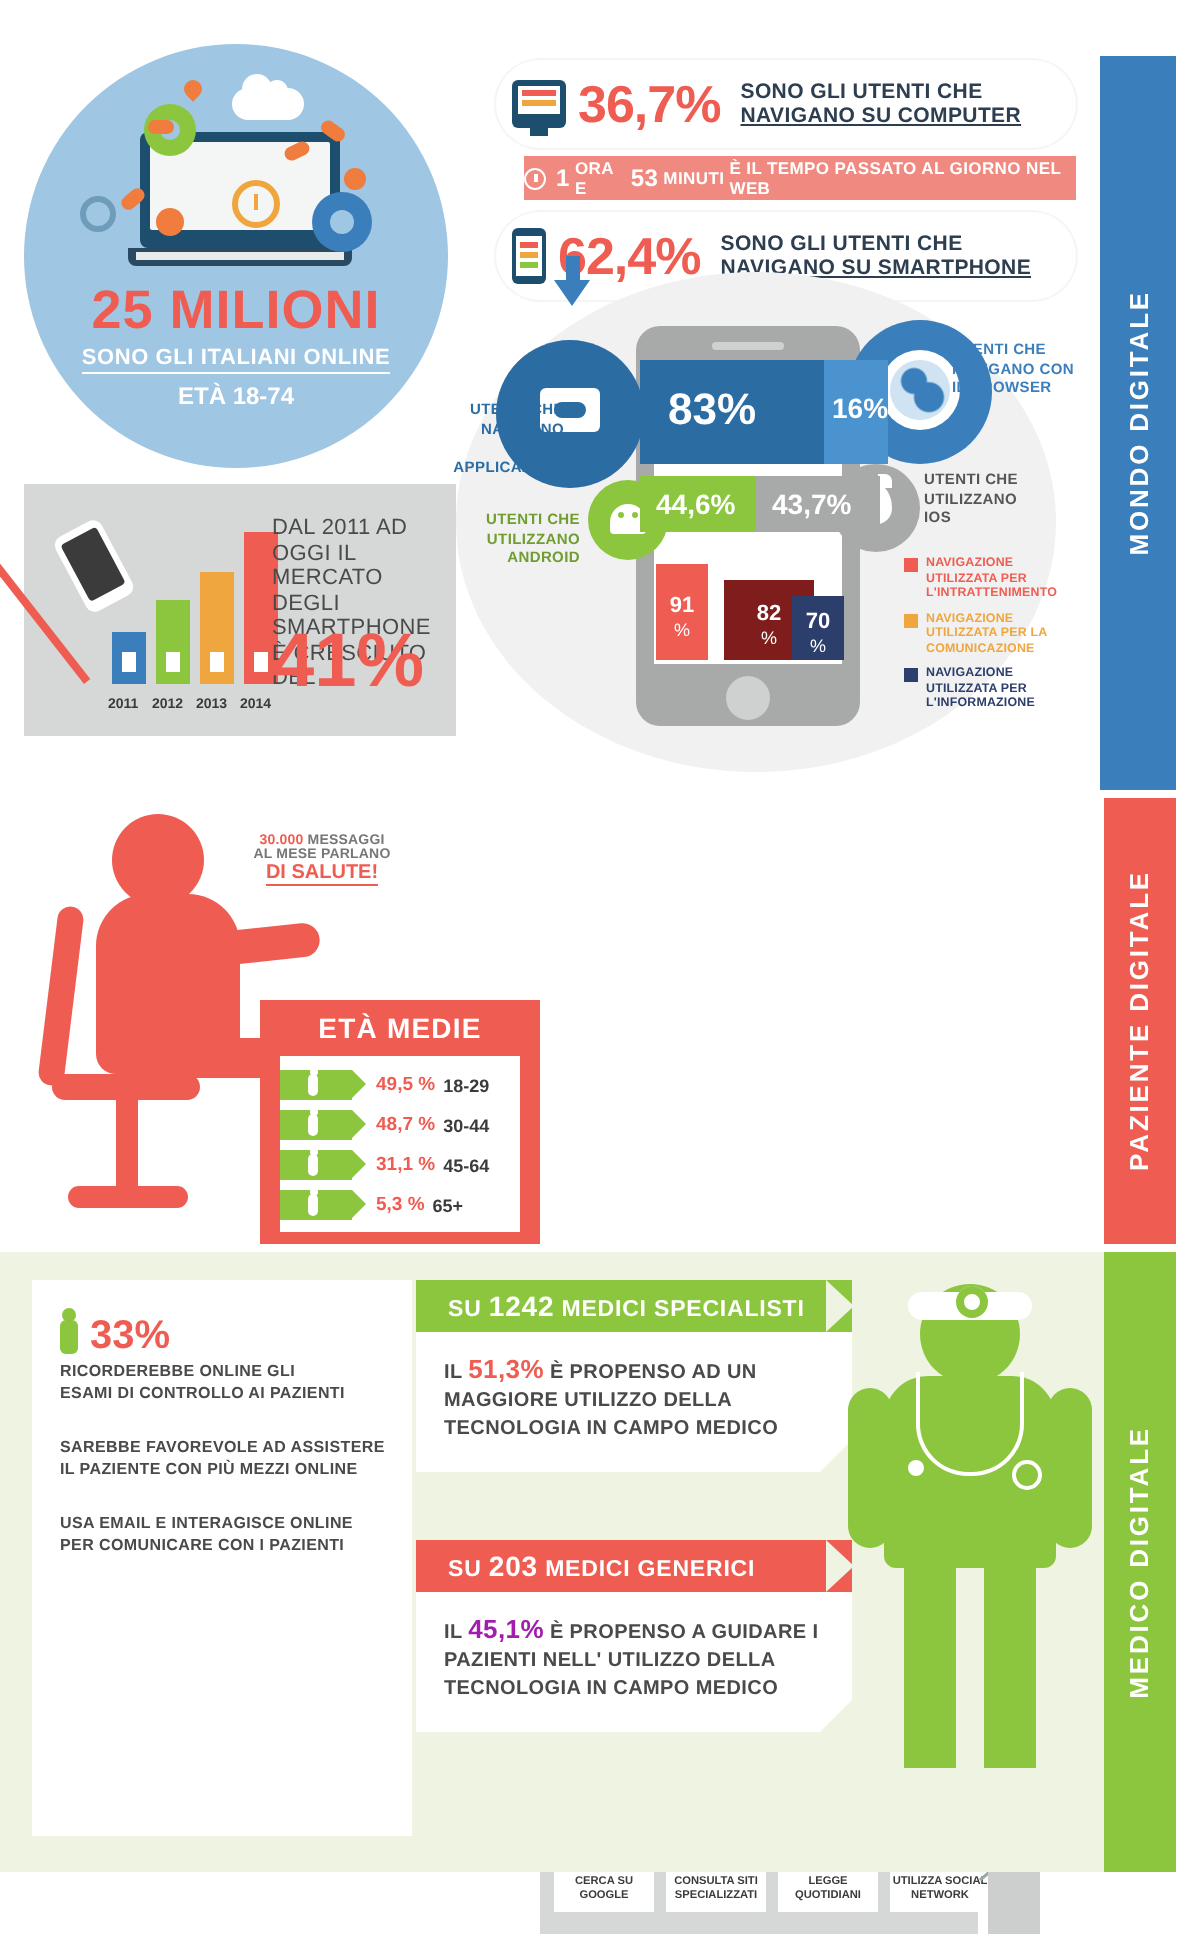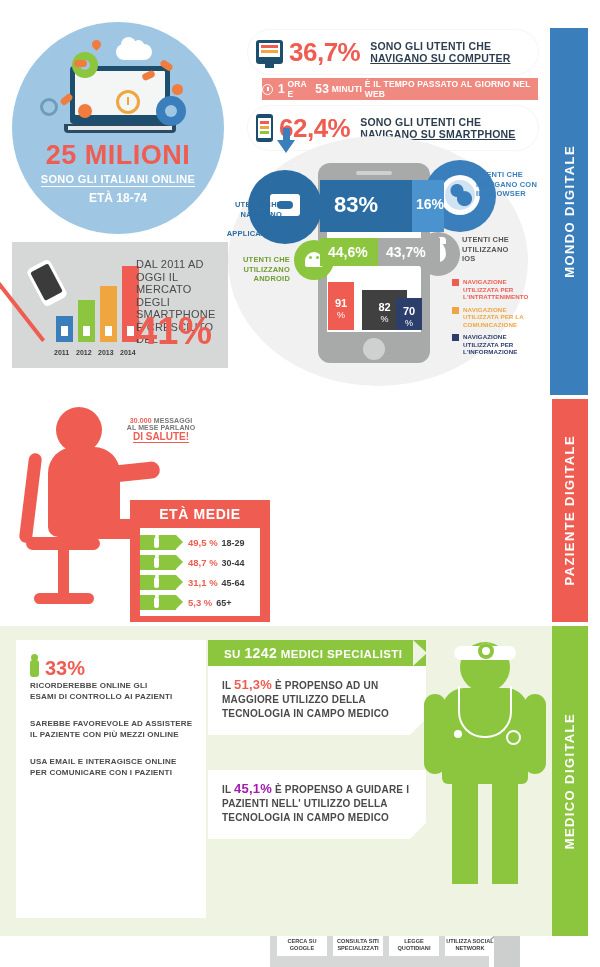--- a/index.html
+++ b/index.html
@@ -135,21 +135,21 @@
 
   .lbl { position:absolute; font-size:7.5px; font-weight:bold; line-height:9.5px; letter-spacing:.2px;
      font-family:"Liberation Sans Narrow","Liberation Sans",sans-serif; }
   #lbl-app   { left:222px; top:200px; width:60px; text-align:right; color:#2b6ca3; }
   #lbl-brow  { left:476px; top:170px; width:62px; color:#3a7ebc; }
   #lbl-ios   { left:462px; top:235px; width:60px; color:#555; }
   #lbl-droid { left:228px; top:255px; width:62px; text-align:right; color:#6f9d2f; }
 
   .minibar { position:absolute; width:26px; }
   .mb1 { left:328px; top:282px; height:48px; background:#ef5d52; }
-  .mb2 { left:362px; top:290px; height:40px; background:#404040;padding-left:45px; }
+  .mb2 { left:362px; top:290px; height:40px; background:#7f1d1d;padding-left:45px; }
   .mb3 { left:396px; top:298px; height:32px; background:#2c3e6b; }
   .minibar span { position:absolute; left:0; right:0; text-align:center; color:#fff; font-weight:bold;
      font-size:11px; line-height:11px; font-family:"Liberation Sans Narrow","Liberation Sans",sans-serif; }
   .mb1 span{top:16px;} .mb2 span{top:12px;} .mb3 span{top:8px;}
   .minibar i { position:absolute; left:0; right:0; top:28px; text-align:center; color:#fff; font-size:9px; font-style:normal;}
   .mb2 i{top:24px;} .mb3 i{top:20px;}
 
   .legend { position:absolute; left:452px; top:278px; width:92px; }
   .legend-row { display:flex; align-items:flex-start; margin-bottom:5px; }
   .legend-row .sw { width:7px; height:7px; margin:1px 4px 0 0; flex:none; }
@@ -690,20 +690,27 @@
         <p>
           <span>IL</span>
           <b>51,3%</b>
           <span>È PROPENSO AD UN MAGGIORE UTILIZZO DELLA TECNOLOGIA IN CAMPO MEDICO</span>
         </p>
       </div>
     </div>
 
     <div id="tab-gen"></div>
     <div class="banner" id="banner-gen">
+      <div class="ribbon">
+        <span>
+          <span>SU</span>
+          <b>203</b>
+          <span>MEDICI GENERICI</span>
+        </span>
+      </div>
       <div class="body">
         <p>
           <span>IL</span>
           <b>45,1%</b>
           <span>È PROPENSO A GUIDARE I PAZIENTI NELL' UTILIZZO DELLA TECNOLOGIA IN CAMPO MEDICO</span>
         </p>
       </div>
     </div>
 
     <div class="doctor">

